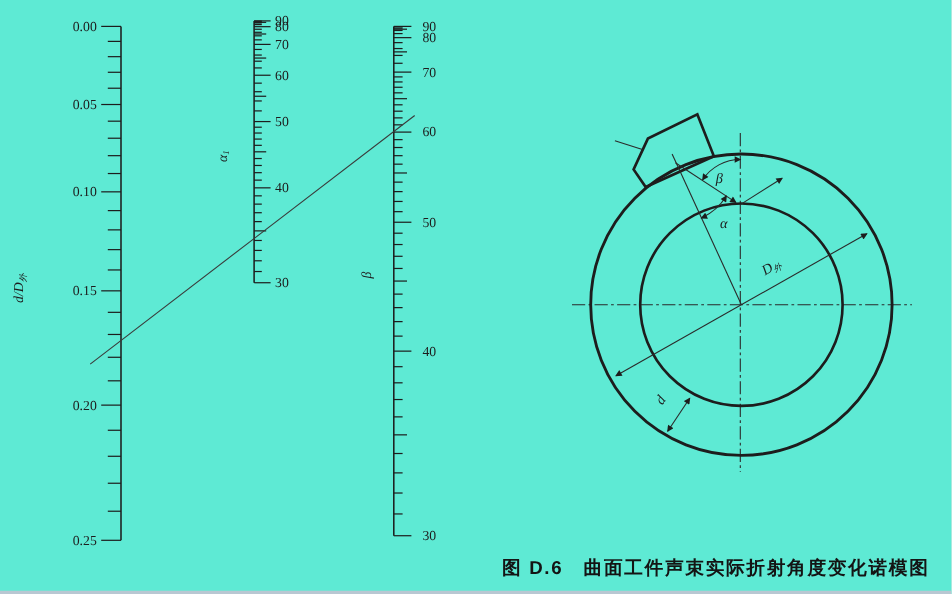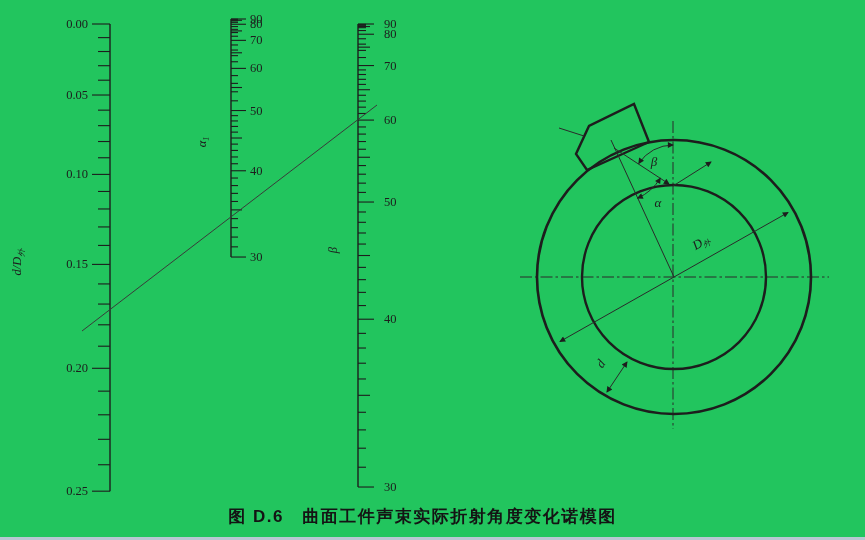--- a/index.html
+++ b/index.html
@@ -1,19 +1,19 @@
 <!DOCTYPE html>
 <html><head>
 <meta charset="utf-8">
 <style>
   html,body{margin:0;padding:0;background:#e8e8e8;}
-  .page{position:relative;width:865px;height:540px;background:#22c55e;overflow:hidden;
+  .page{position:relative;width:865px;height:540px;background:#5eead4;overflow:hidden;
         font-family:"Liberation Serif",serif;}
   .page svg{position:absolute;left:0;top:0;}
-  .caption{position:absolute;left:0;top:505px;width:845px;text-align:center;
+  .caption{position:absolute;left:0;top:505px;width:845px;text-align:right;
            font-family:"Liberation Sans",sans-serif;font-weight:bold;font-size:17px;
            color:#141414;letter-spacing:1.5px;}
   .bottom-edge{position:absolute;left:0;bottom:0;width:865px;height:3px;background:#b9c7d2;}
   text{fill:#1d1d1d;}
   .ticklbl{font-family:"Liberation Serif",serif;font-size:12.5px;}
   .scaletitle{font-family:"Liberation Serif",serif;font-style:italic;font-size:12.5px;}
   .dimlbl{font-family:"Liberation Serif",serif;font-style:italic;font-size:13px;}
 </style>
 </head>
 <body>

